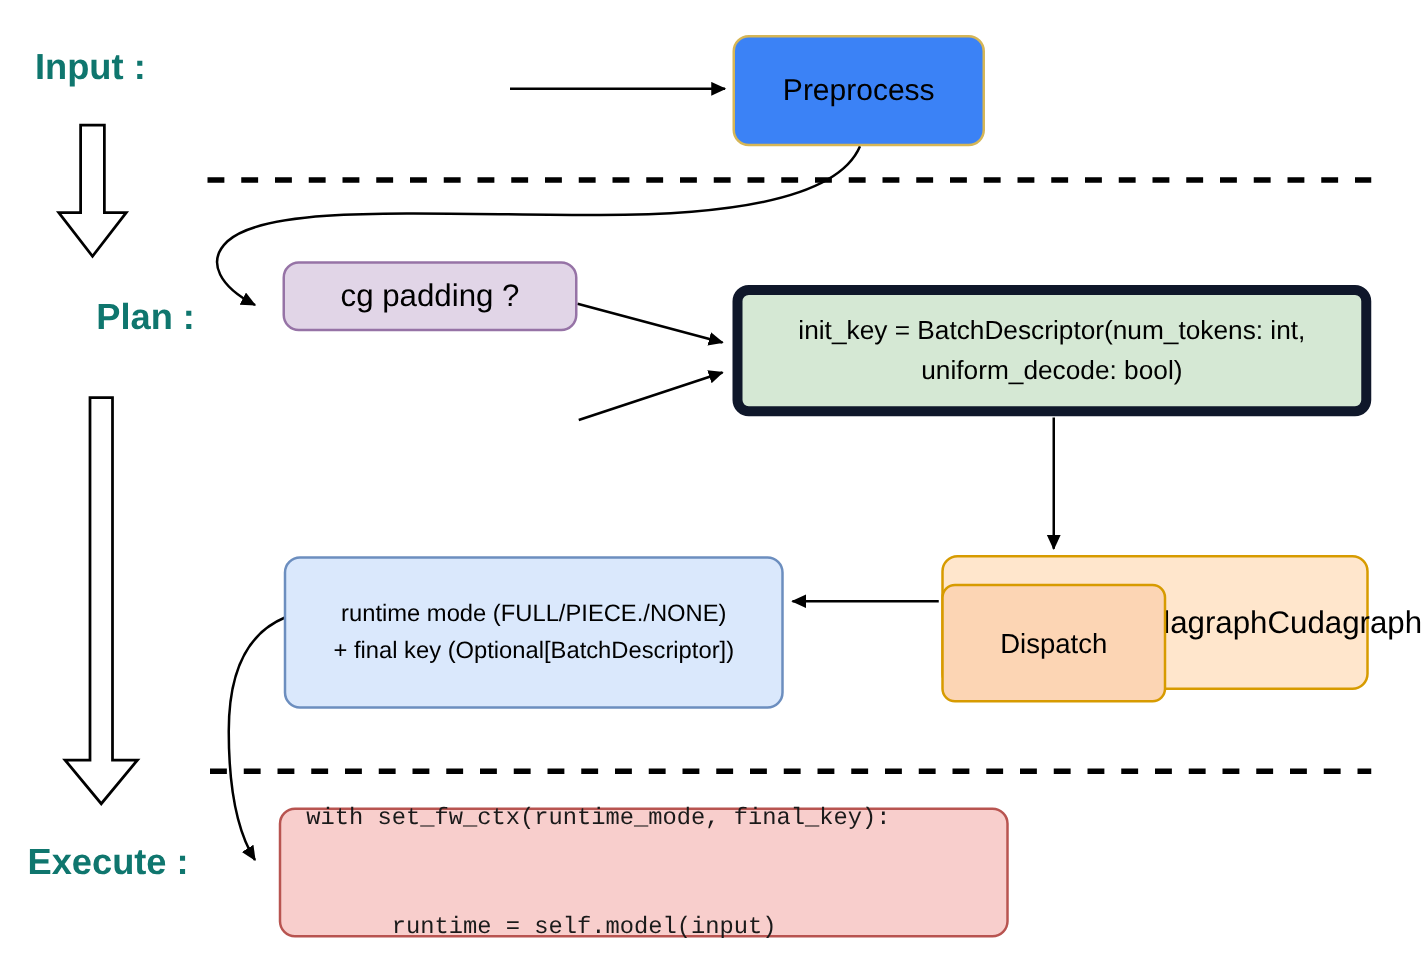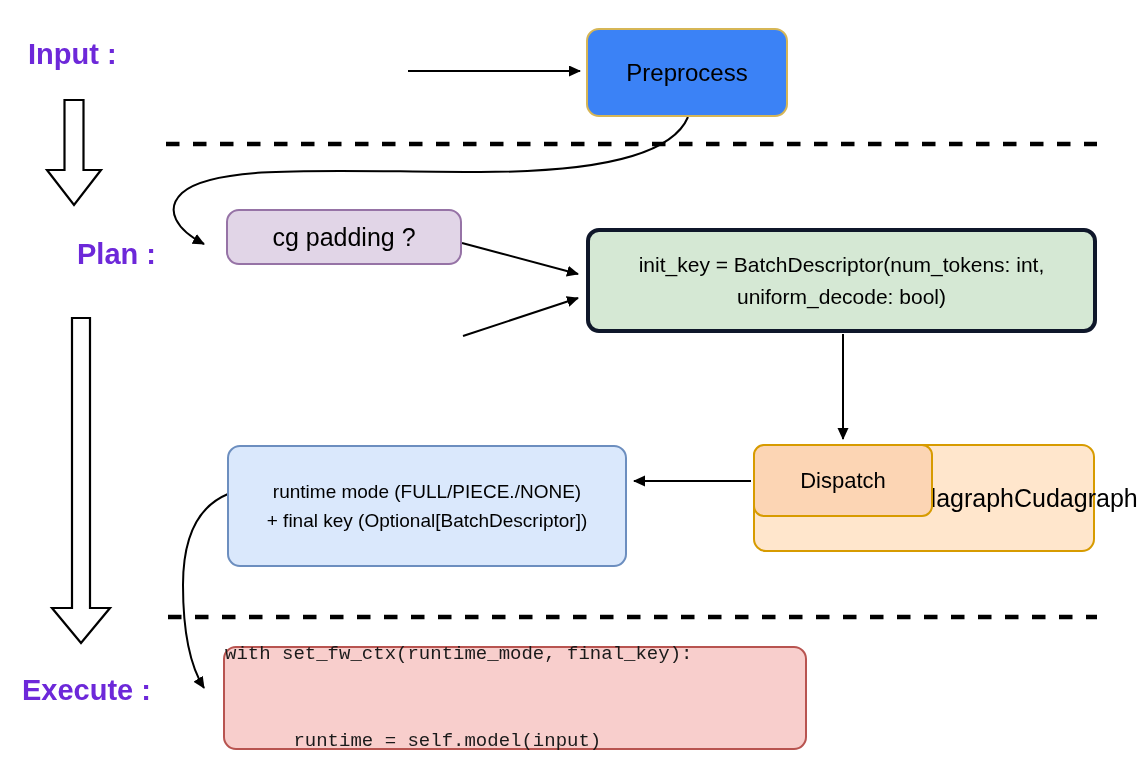--- a/index.html
+++ b/index.html
@@ -6,34 +6,34 @@
   #canvas{
     position:relative;width:1142px;height:770px;background:#ffffff;
     font-family:"Liberation Sans",sans-serif;color:#000;overflow:hidden;
   }
   #edges{position:absolute;left:0;top:0;width:1142px;height:770px;z-index:1;}
   .node{
     position:absolute;z-index:2;box-sizing:border-box;border-radius:13px;
     display:flex;align-items:center;justify-content:center;text-align:center;
   }
   .stage-label{
-    position:absolute;z-index:2;font-weight:bold;font-size:29px;color:#6d28d9;
+    position:absolute;z-index:2;font-weight:bold;font-size:29px;color:#0f766e;
     white-space:nowrap;
   }
   .n-input-batch{left:208px;top:28px;width:199px;height:89px;background:#f8cecc;border:2px solid #b85450;font-size:24px;}
   .n-preprocess{left:586px;top:28px;width:202px;height:89px;background:#3b82f6;border:2px solid #d6b656;font-size:24px;}
   .n-cg-padding{left:226px;top:209px;width:236px;height:56px;background:#e1d5e7;border:2px solid #9673a6;font-size:25px;}
   .n-uniform-decode{left:226px;top:298px;width:237px;height:73px;background:#e1d5e7;border:2px solid #9673a6;font-size:25px;}
-  .n-init-key{left:586px;top:228px;width:511px;height:105px;background:#d5e8d4;border:4px solid #0f172a;font-size:21px;line-height:32px;flex-direction:column;}
+  .n-init-key{left:586px;top:228px;width:511px;height:105px;background:#d5e8d4;border:8px solid #0f172a;font-size:21px;line-height:32px;flex-direction:column;}
   .n-cudagraph{left:753px;top:444px;width:342px;height:108px;background:#ffe6cc;border:2px solid #d79b00;font-size:25px;line-height:32px;flex-direction:row;padding-left:180px;}
-  .n-dispatch{left:753px;top:444px;width:180px;height:73px;background:#fcd5b4;border:2px solid #d79b00;border-radius:11px;font-size:22px;z-index:3;}
+  .n-dispatch{left:753px;top:467px;width:180px;height:95px;background:#fcd5b4;border:2px solid #d79b00;border-radius:11px;font-size:22px;z-index:3;}
   .n-runtime-mode{left:227px;top:445px;width:400px;height:122px;background:#dae8fc;border:2px solid #6c8ebf;font-size:19px;line-height:29px;flex-direction:column;}
   .n-execute-code{left:223px;top:646px;width:584px;height:104px;background:#f8cecc;border:2px solid #b85450;
     font-family:"Liberation Mono","DejaVu Sans Mono",monospace;font-size:19px;line-height:29px;
-    justify-content:flex-start;padding-left:0;color:#1a1a1a;}
+    justify-content:flex-start;padding-left:20px;color:#1a1a1a;}
   .n-execute-code .codeblock{text-align:left;white-space:pre;}
   .lbl-input{left:28px;top:38px;}
   .lbl-plan{left:37px;top:238px;margin-left:40px;}
   .lbl-execute{left:22px;top:674px;}
   .line2{white-space:pre;}
 </style>
 </head>
 <body>
 
 <div id="canvas">

